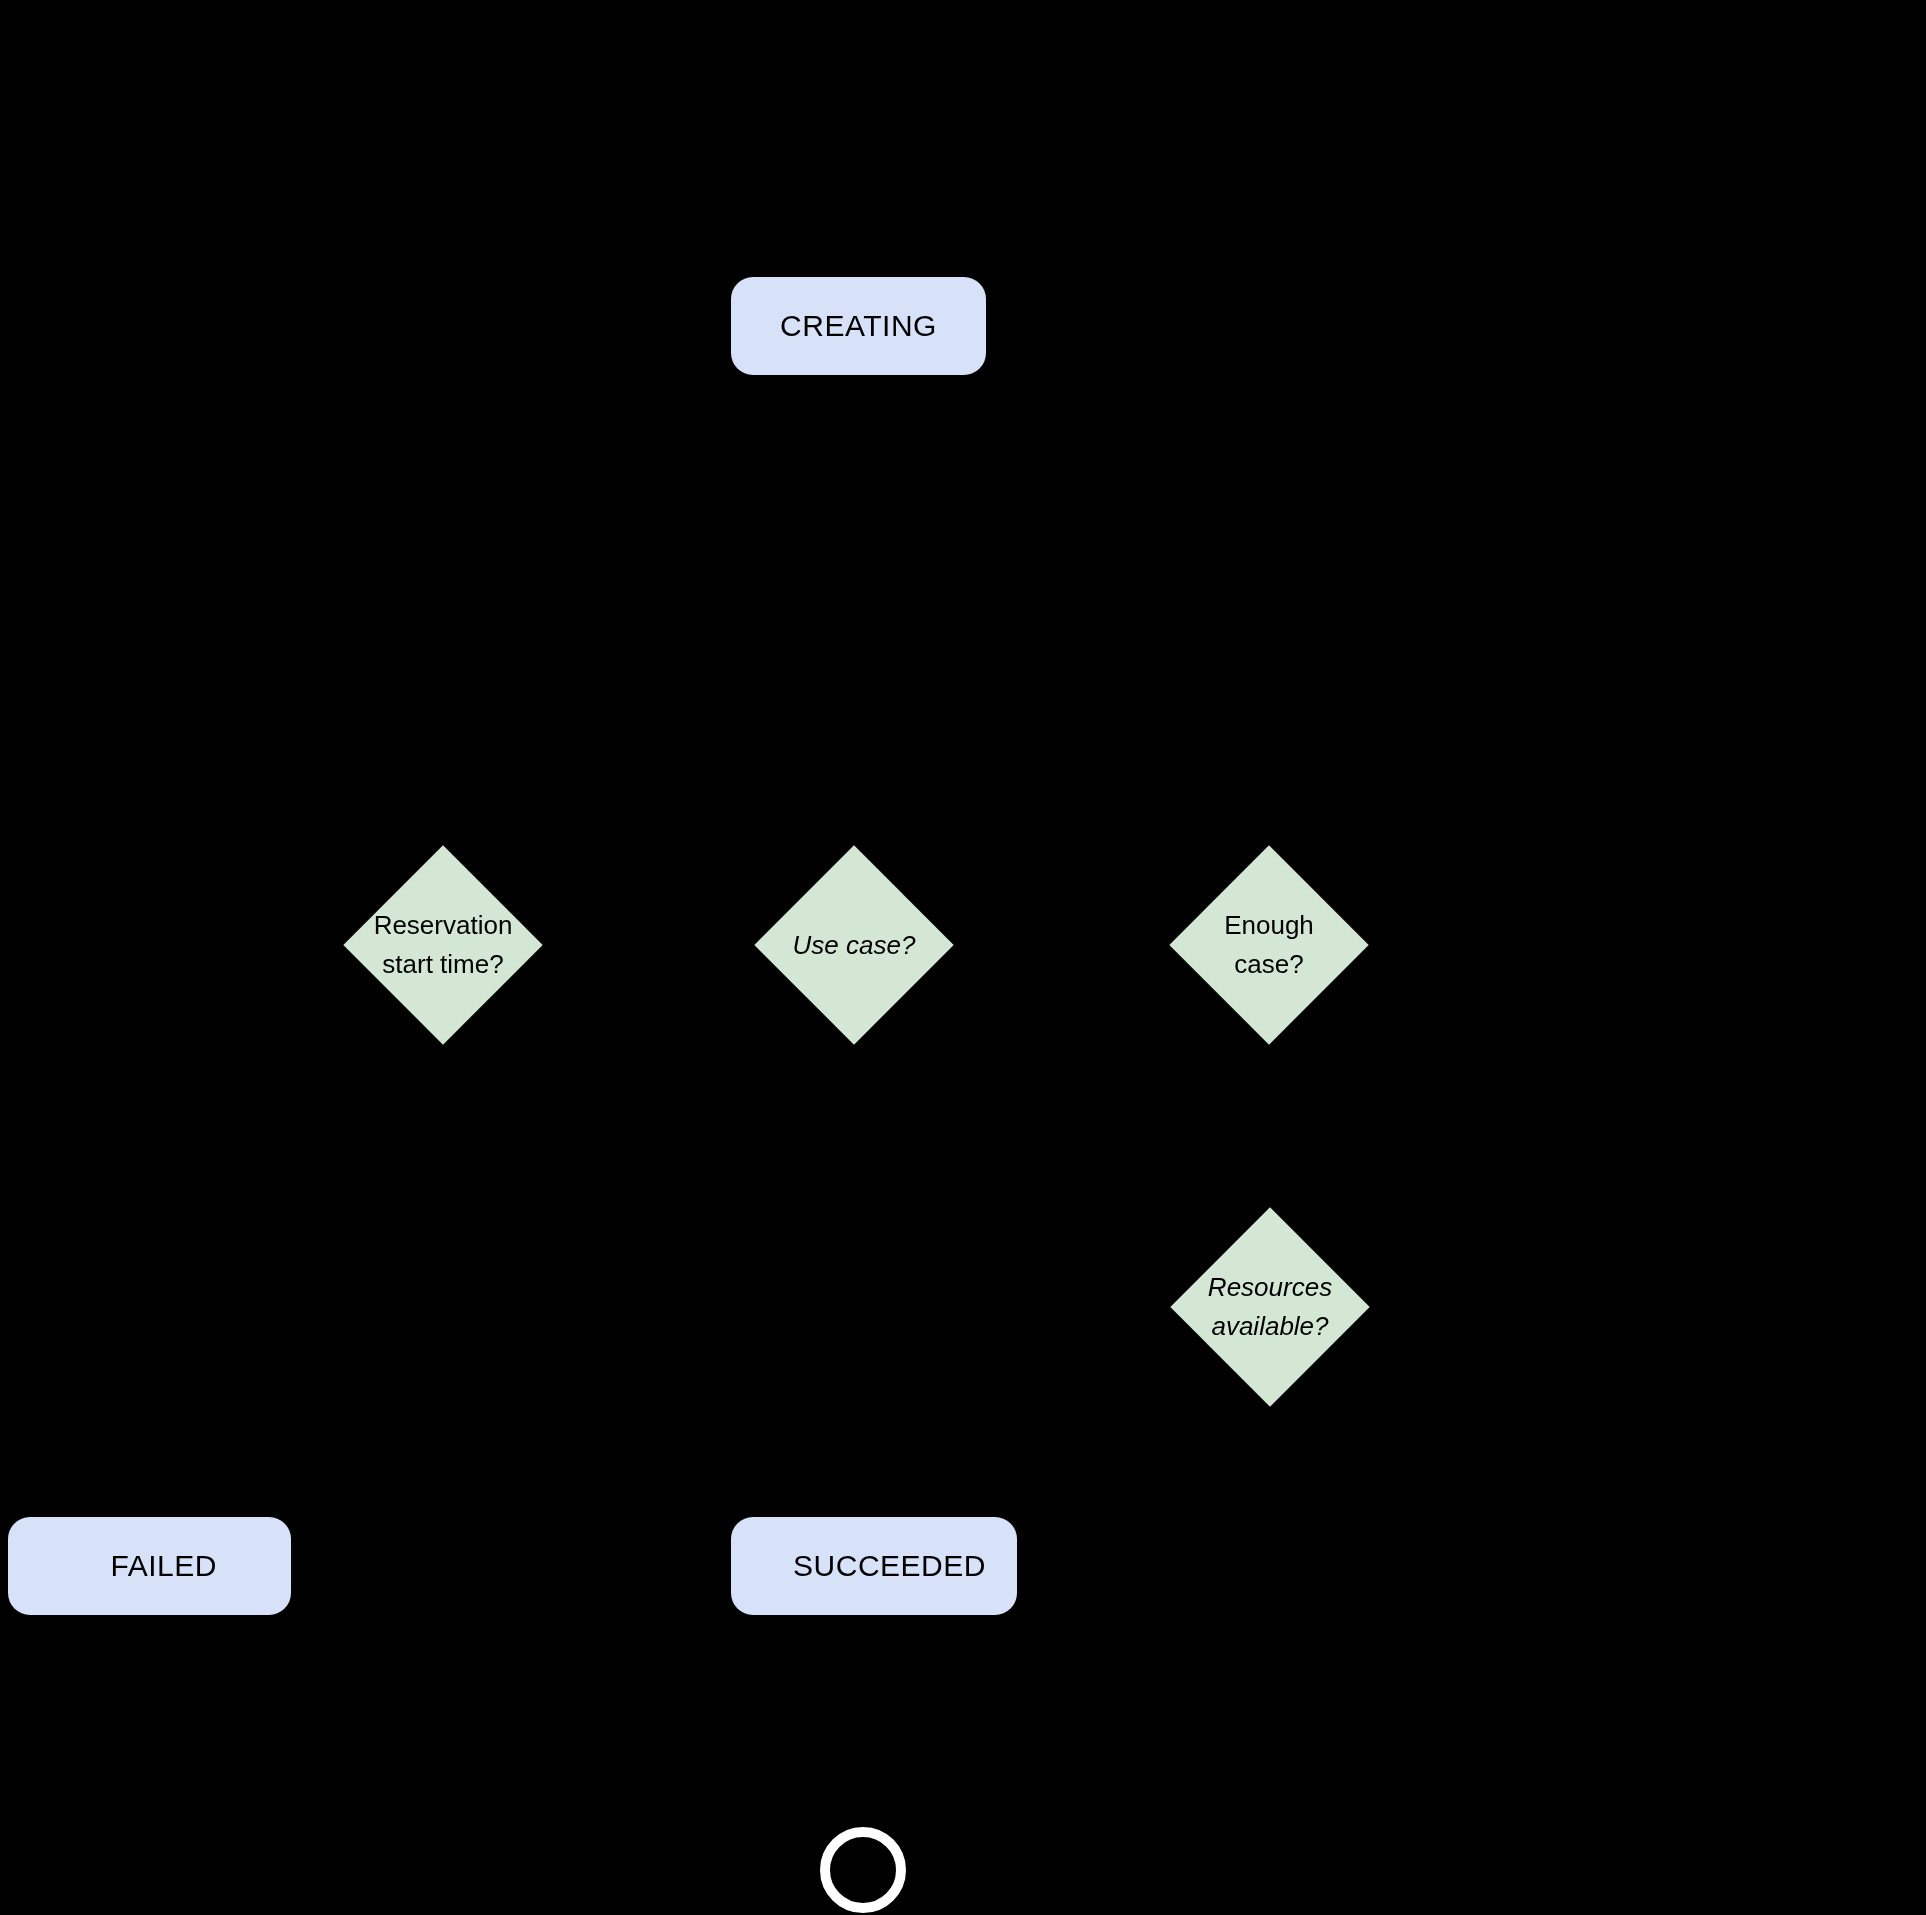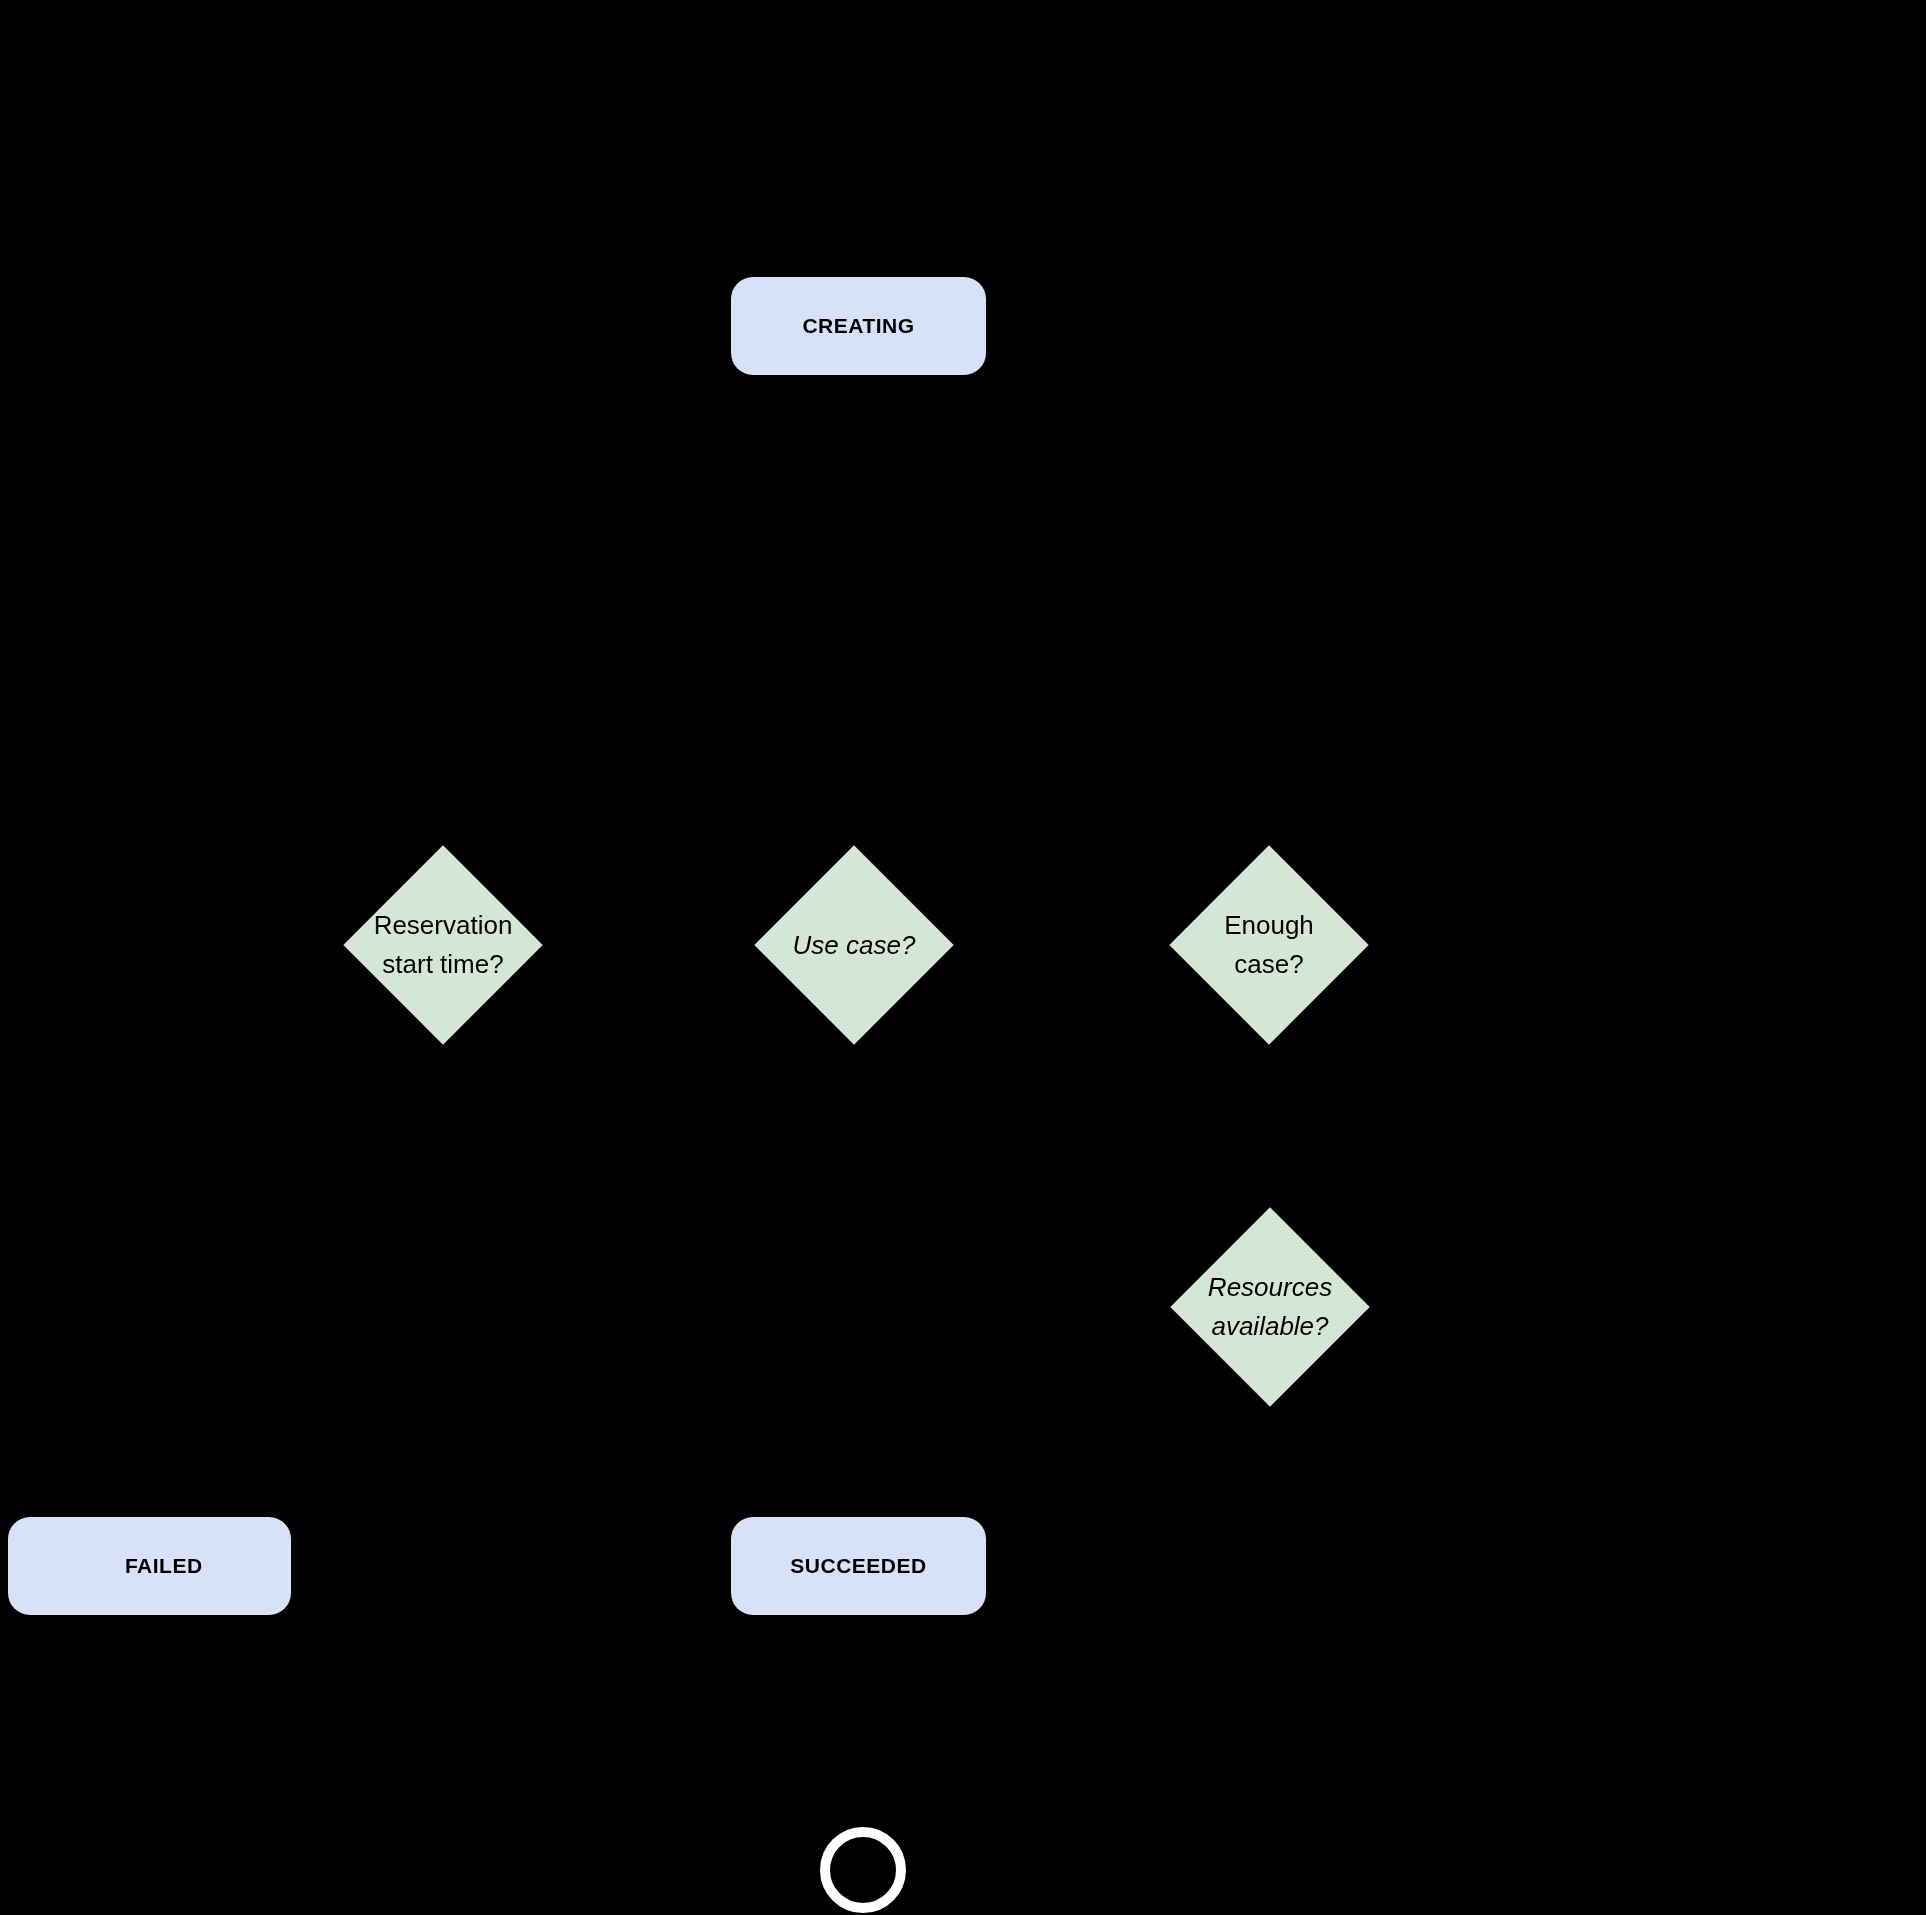--- a/index.html
+++ b/index.html
@@ -22,30 +22,30 @@
     position: absolute;
     width: 255px;
     height: 98px;
     background: var(--state-fill, #d7e2f8);
     border-radius: 22px;
     display: flex;
     align-items: center;
     justify-content: center;
   }
   .state .state-label {
-    font-size: 21px;
-    font-weight: 700;
+    font-size: 30px;
+    font-weight: 400;
     letter-spacing: 0.5px;
     color: var(--label, #000000);
     white-space: nowrap;
   }
   .pos-creating  { left: 731px; top: 277px;  }
   .pos-accepted  { left: 731px; top: 587px; }
   .pos-failed    { left: 8.3px;   top: 1517px; padding-left: 28px; }
-  .pos-succeeded { left: 731px; top: 1517px; }
+  .pos-succeeded { left: 731px; top: 1517px; padding-left: 31px; }
   .pos-cancelled { left: 1454px; top: 1517px; }
 
   
   .decision {
     position: absolute;
     width: 200px;
     height: 200px;
   }
   .diamond-shape {
     position: absolute;

